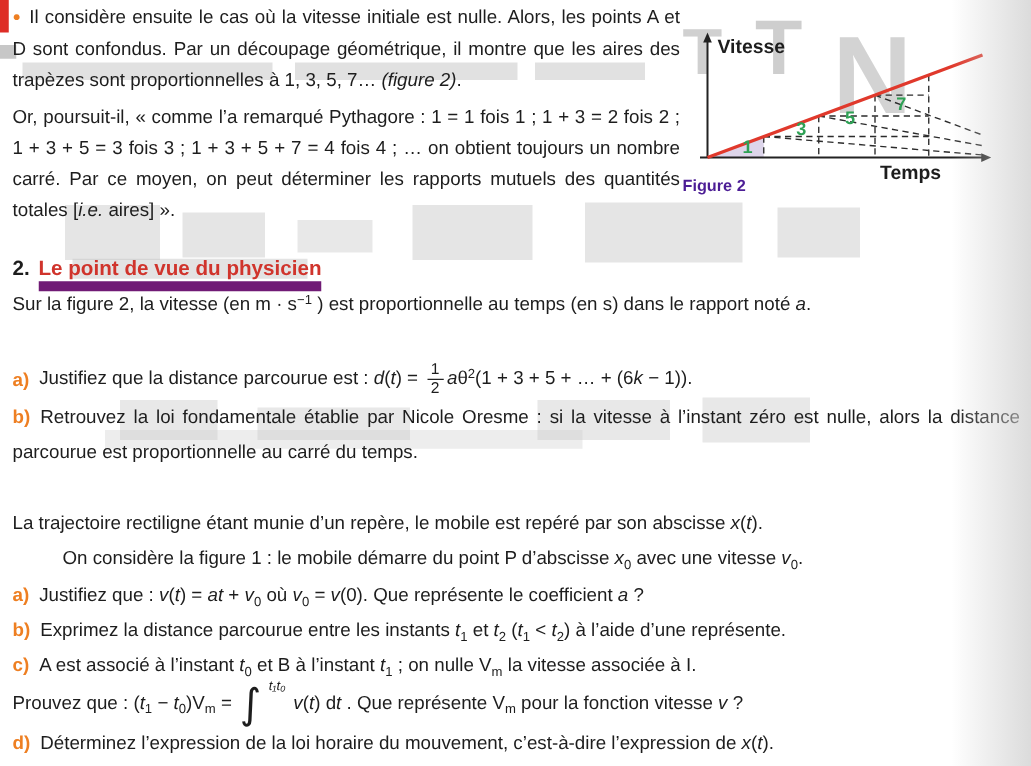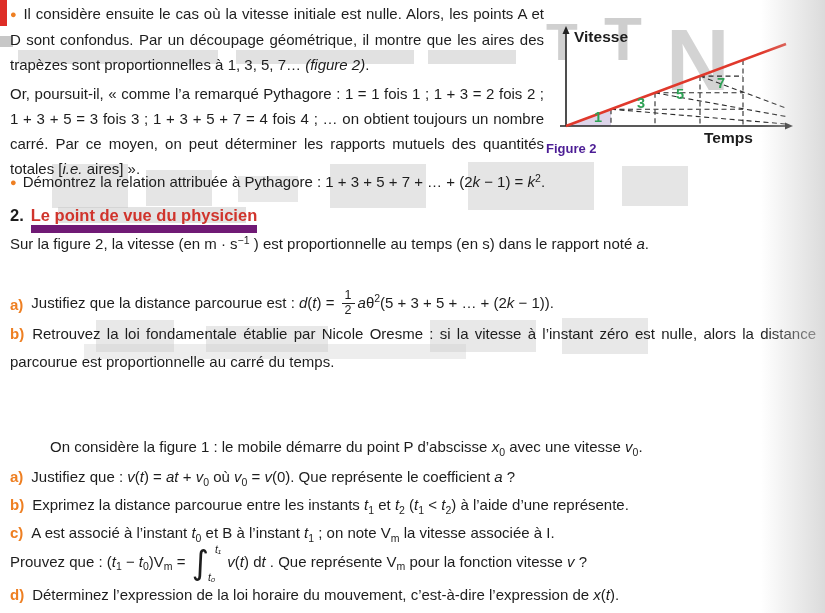--- a/index.html
+++ b/index.html
@@ -33,21 +33,21 @@
   .hnum{color:#1d1d1d;margin-right:7px;}
   .htitle{color:#d0342c;border-bottom:8px solid #701a75;padding-bottom:1px;}
   
   .frac{display:inline-flex;flex-direction:column;align-items:center;vertical-align:middle;
         line-height:1.05;font-size:12.5px;margin:0 3px;position:relative;top:-1px;}
   .frac .fd{border-top:1.4px solid #222;}
   .frac .fn,.frac .fd{padding:0 3px;}
   
   .intg{display:inline-flex;align-items:center;height:42px;vertical-align:middle;margin:0 2px;}
   .isign{font-size:33px;line-height:36px;font-family:"DejaVu Sans",sans-serif;font-weight:normal;}
-  .ibounds{display:inline-flex;flex-direction:column;justify-content:space-between;height:40px;
+  .ibounds{display:inline-flex;justify-content:space-between;height:40px;
         font-size:10.5px;font-style:italic;margin-left:-1px;}
   .ibt{margin-left:7px;}
   .ibb{margin-left:0px;}
   
   #figure-block{position:absolute;left:540px;top:22px;width:272px;height:142px;z-index:2;}
   #figure-svg{position:absolute;left:12px;top:0;}
   #figure-caption{position:absolute;left:6px;top:119px;font-size:13px;font-weight:bold;color:#4c1d95;}
   .axis-label{font-weight:bold;font-size:15.5px;fill:#1d1d1d;font-family:"Liberation Sans","DejaVu Sans",sans-serif;}
   .area-num{font-weight:bold;font-size:14.5px;fill:#2ea155;font-family:"Liberation Sans","DejaVu Sans",sans-serif;}
 </style>
@@ -118,59 +118,59 @@
         <text class="area-num" x="85" y="86">3</text>
         <text class="area-num" x="124" y="77">5</text>
         <text class="area-num" x="165" y="66">7</text>
 
         <text class="axis-label" x="22" y="20">Vitesse</text>
         <text class="axis-label" x="152" y="121">Temps</text>
       </svg>
       <div id="figure-caption">Figure 2</div>
     </div>
 
-    <div class="line" style="top:172px;">
-      <span class="bullet">●</span><span><span>Démontrez la relation attribuée à Pythagore : 1 + 3 + 5 + 7 + … + (2</span><i>k</i><span> − 1) = </span><i>k</i><sup>2</sup><span>.</span></span>
-    </div>
 
     <div class="heading" style="top:206px;">
       <span class="hnum">2.</span><span class="htitle">Le point de vue du physicien</span>
     </div>
 
     <div class="line" style="top:234px;">
       <span><span>Sur la figure 2, la vitesse (en m · s</span><sup>−1</sup><span> ) est proportionnelle au temps (en s) dans le rapport noté </span><i>a</i><span>.</span></span>
     </div>
 
     <div class="mathline" style="top:284px;height:40px;">
       <span class="qlabel">a)</span>
       <span><span>Justifiez que la distance parcourue est : </span><i>d</i><span>(</span><i>t</i><span>) = </span><span class="frac">
             <span class="fn">1</span>
             <span class="fd">2</span>
-          </span><i>a</i><span>θ</span><sup>2</sup><span>(5 + 3 + 5 + … + (2</span><i>k</i><span> − 1)).</span></span>
+          </span><i>a</i><span>θ</span><sup>2</sup><span>(1 + 3 + 5 + … + (6</span><i>k</i><span> − 1)).</span></span>
     </div>
 
     <div class="wrapline" style="top:320px;">
       <span class="qlabel">b)</span><span><span>Retrouvez la loi fondamentale établie par Nicole Oresme : si la vitesse à l’instant zéro est nulle, alors la distance parcourue est proportionnelle au carré du temps.</span></span>
     </div>
 
 
+    <div class="line" style="top:409px;">
+      <span><span>La trajectoire rectiligne étant munie d’un repère, le mobile est repéré par son abscisse </span><i>x</i><span>(</span><i>t</i><span>).</span></span>
+    </div>
     <div class="line" style="top:437px;margin-left:40px;">
       <span><span>On considère la figure 1 : le mobile démarre du point P d’abscisse </span><i>x</i><sub>0</sub><span> avec une vitesse </span><i>v</i><sub>0</sub><span>.</span></span>
     </div>
 
     <div class="line" style="top:467px;">
       <span class="qlabel">a)</span><span><span>Justifiez que : </span><i>v</i><span>(</span><i>t</i><span>) = </span><i>at</i><span> + </span><i>v</i><sub>0</sub><span> où </span><i>v</i><sub>0</sub><span> = </span><i>v</i><span>(0). Que représente le coefficient </span><i>a</i><span> ?</span></span>
     </div>
 
     <div class="line" style="top:495px;">
       <span class="qlabel">b)</span><span><span>Exprimez la distance parcourue entre les instants </span><i>t</i><sub>1</sub><span> et </span><i>t</i><sub>2</sub><span> (</span><i>t</i><sub>1</sub><span> &lt; </span><i>t</i><sub>2</sub><span>) à l’aide d’une représente.</span></span>
     </div>
 
     <div class="line" style="top:523px;">
-      <span class="qlabel">c)</span><span><span>A est associé à l’instant </span><i>t</i><sub>0</sub><span> et B à l’instant </span><i>t</i><sub>1</sub><span> ; on note V</span><sub>m</sub><span> la vitesse associée à I.</span></span>
+      <span class="qlabel">c)</span><span><span>A est associé à l’instant </span><i>t</i><sub>0</sub><span> et B à l’instant </span><i>t</i><sub>1</sub><span> ; on nulle V</span><sub>m</sub><span> la vitesse associée à I.</span></span>
     </div>
 
     <div class="mathline" style="top:541px;height:44px;">
       <span><span>Prouvez que : (</span><i>t</i><sub>1</sub><span> − </span><i>t</i><sub>0</sub><span>)V</span><sub>m</sub><span> = </span><span class="intg">
             <span class="isign">∫</span>
             <span class="ibounds">
               <span class="ibt">t₁</span>
               <span class="ibb">t₀</span>
             </span>
           </span><span> </span><i>v</i><span>(</span><i>t</i><span>) d</span><i>t</i><span> . Que représente V</span><sub>m</sub><span> pour la fonction vitesse </span><i>v</i><span> ?</span></span>

